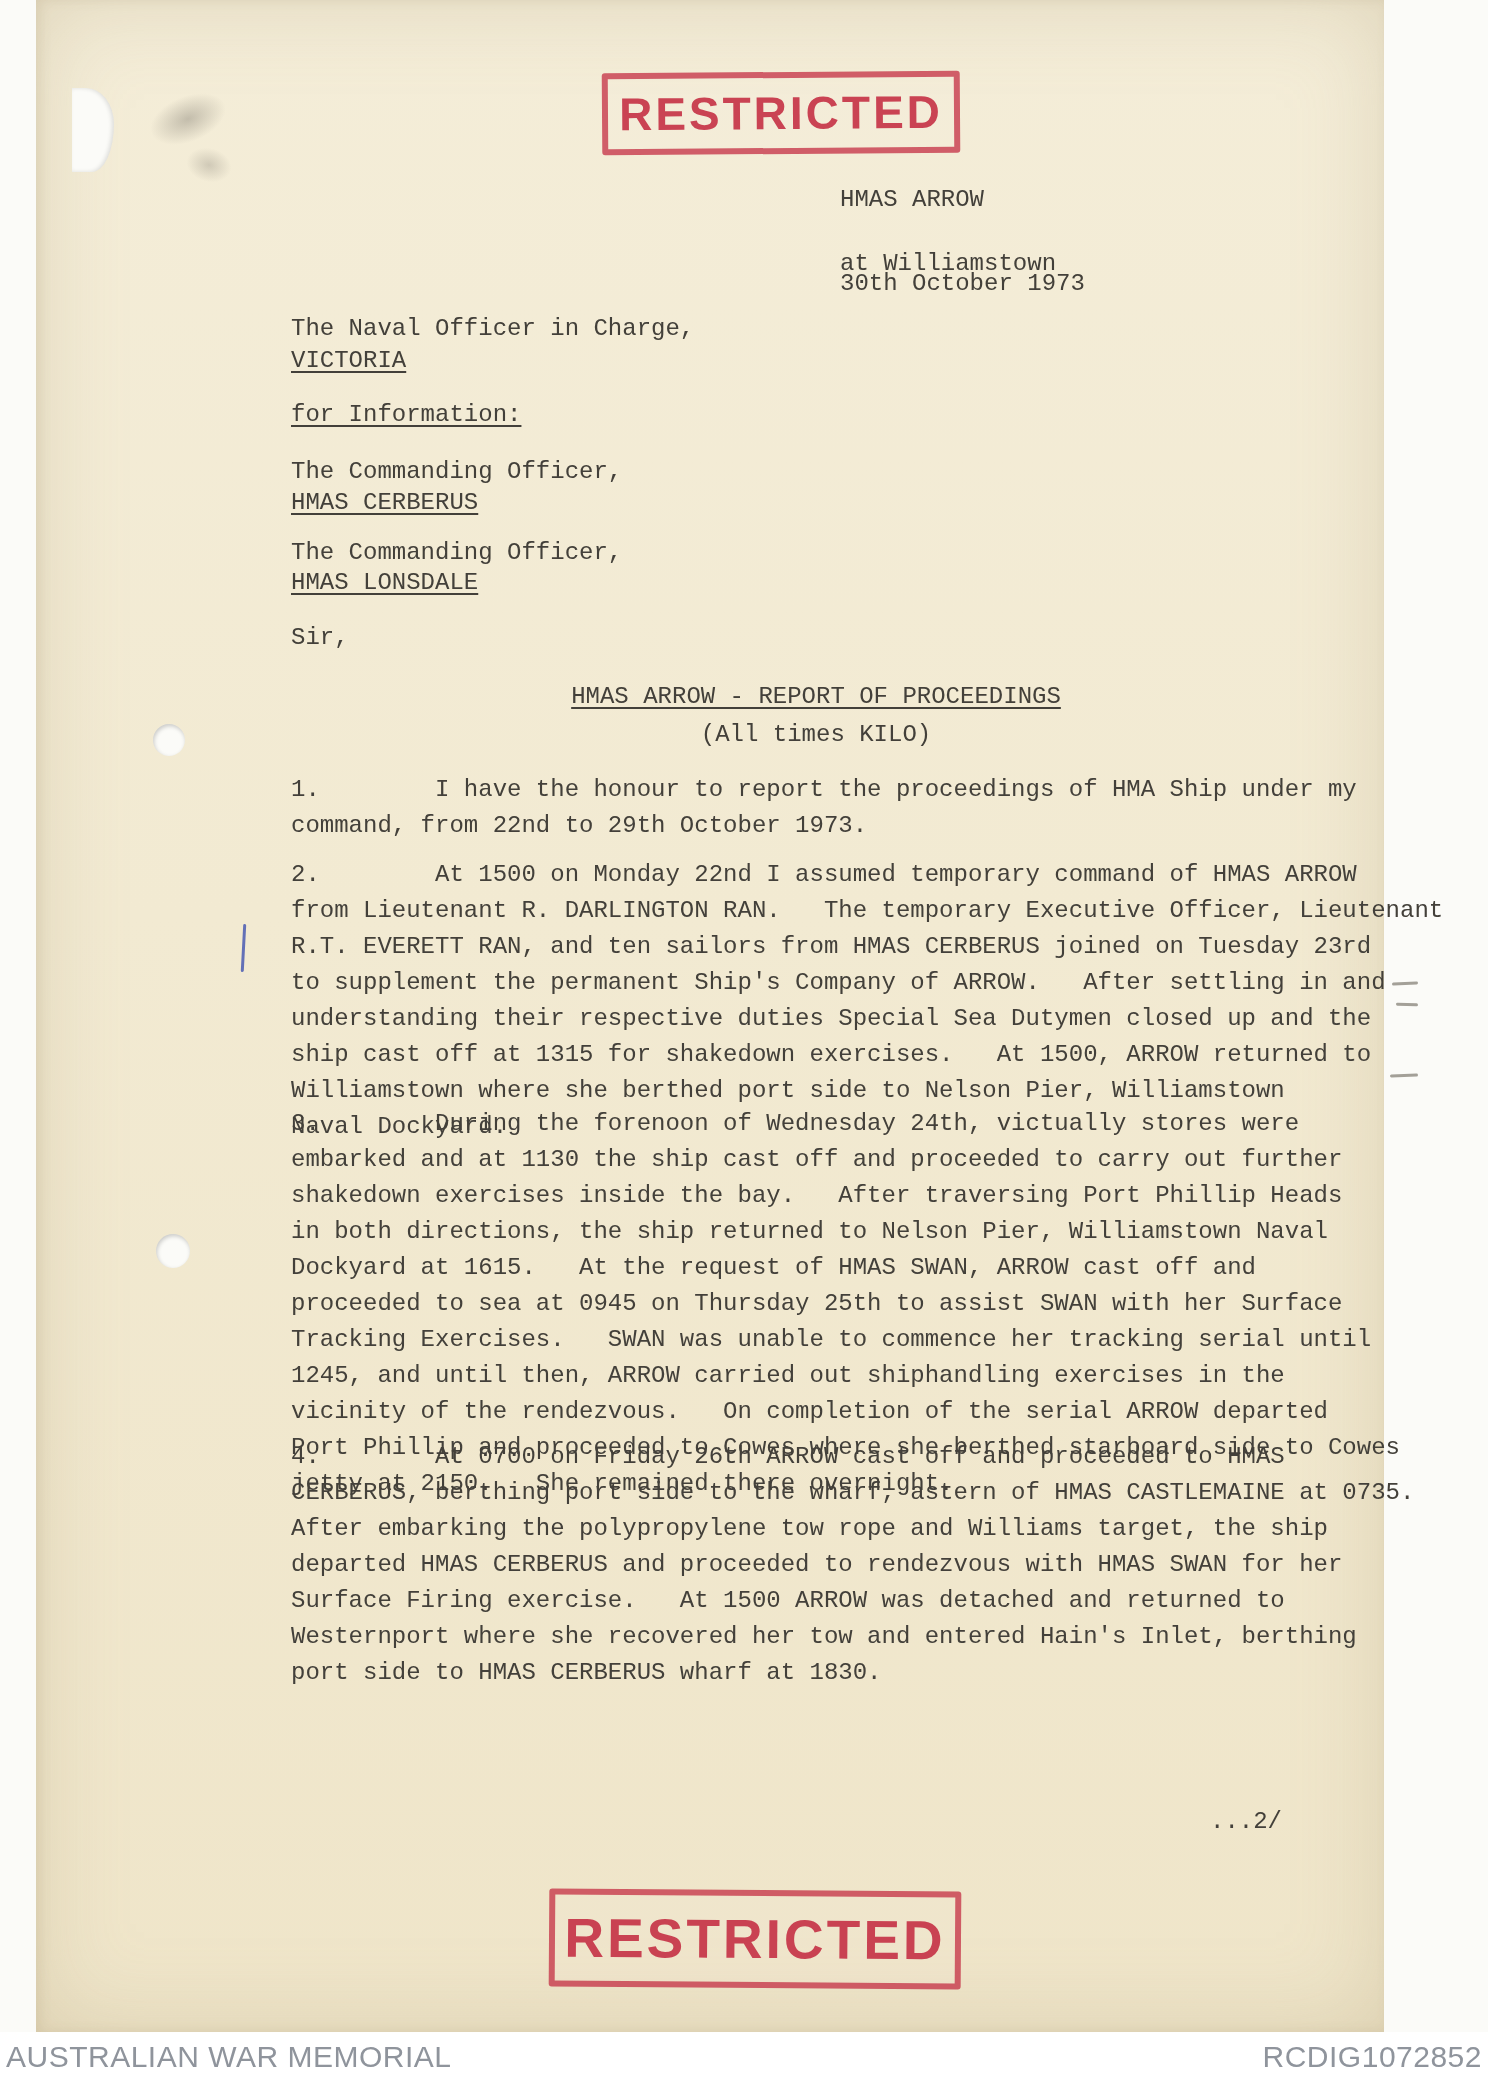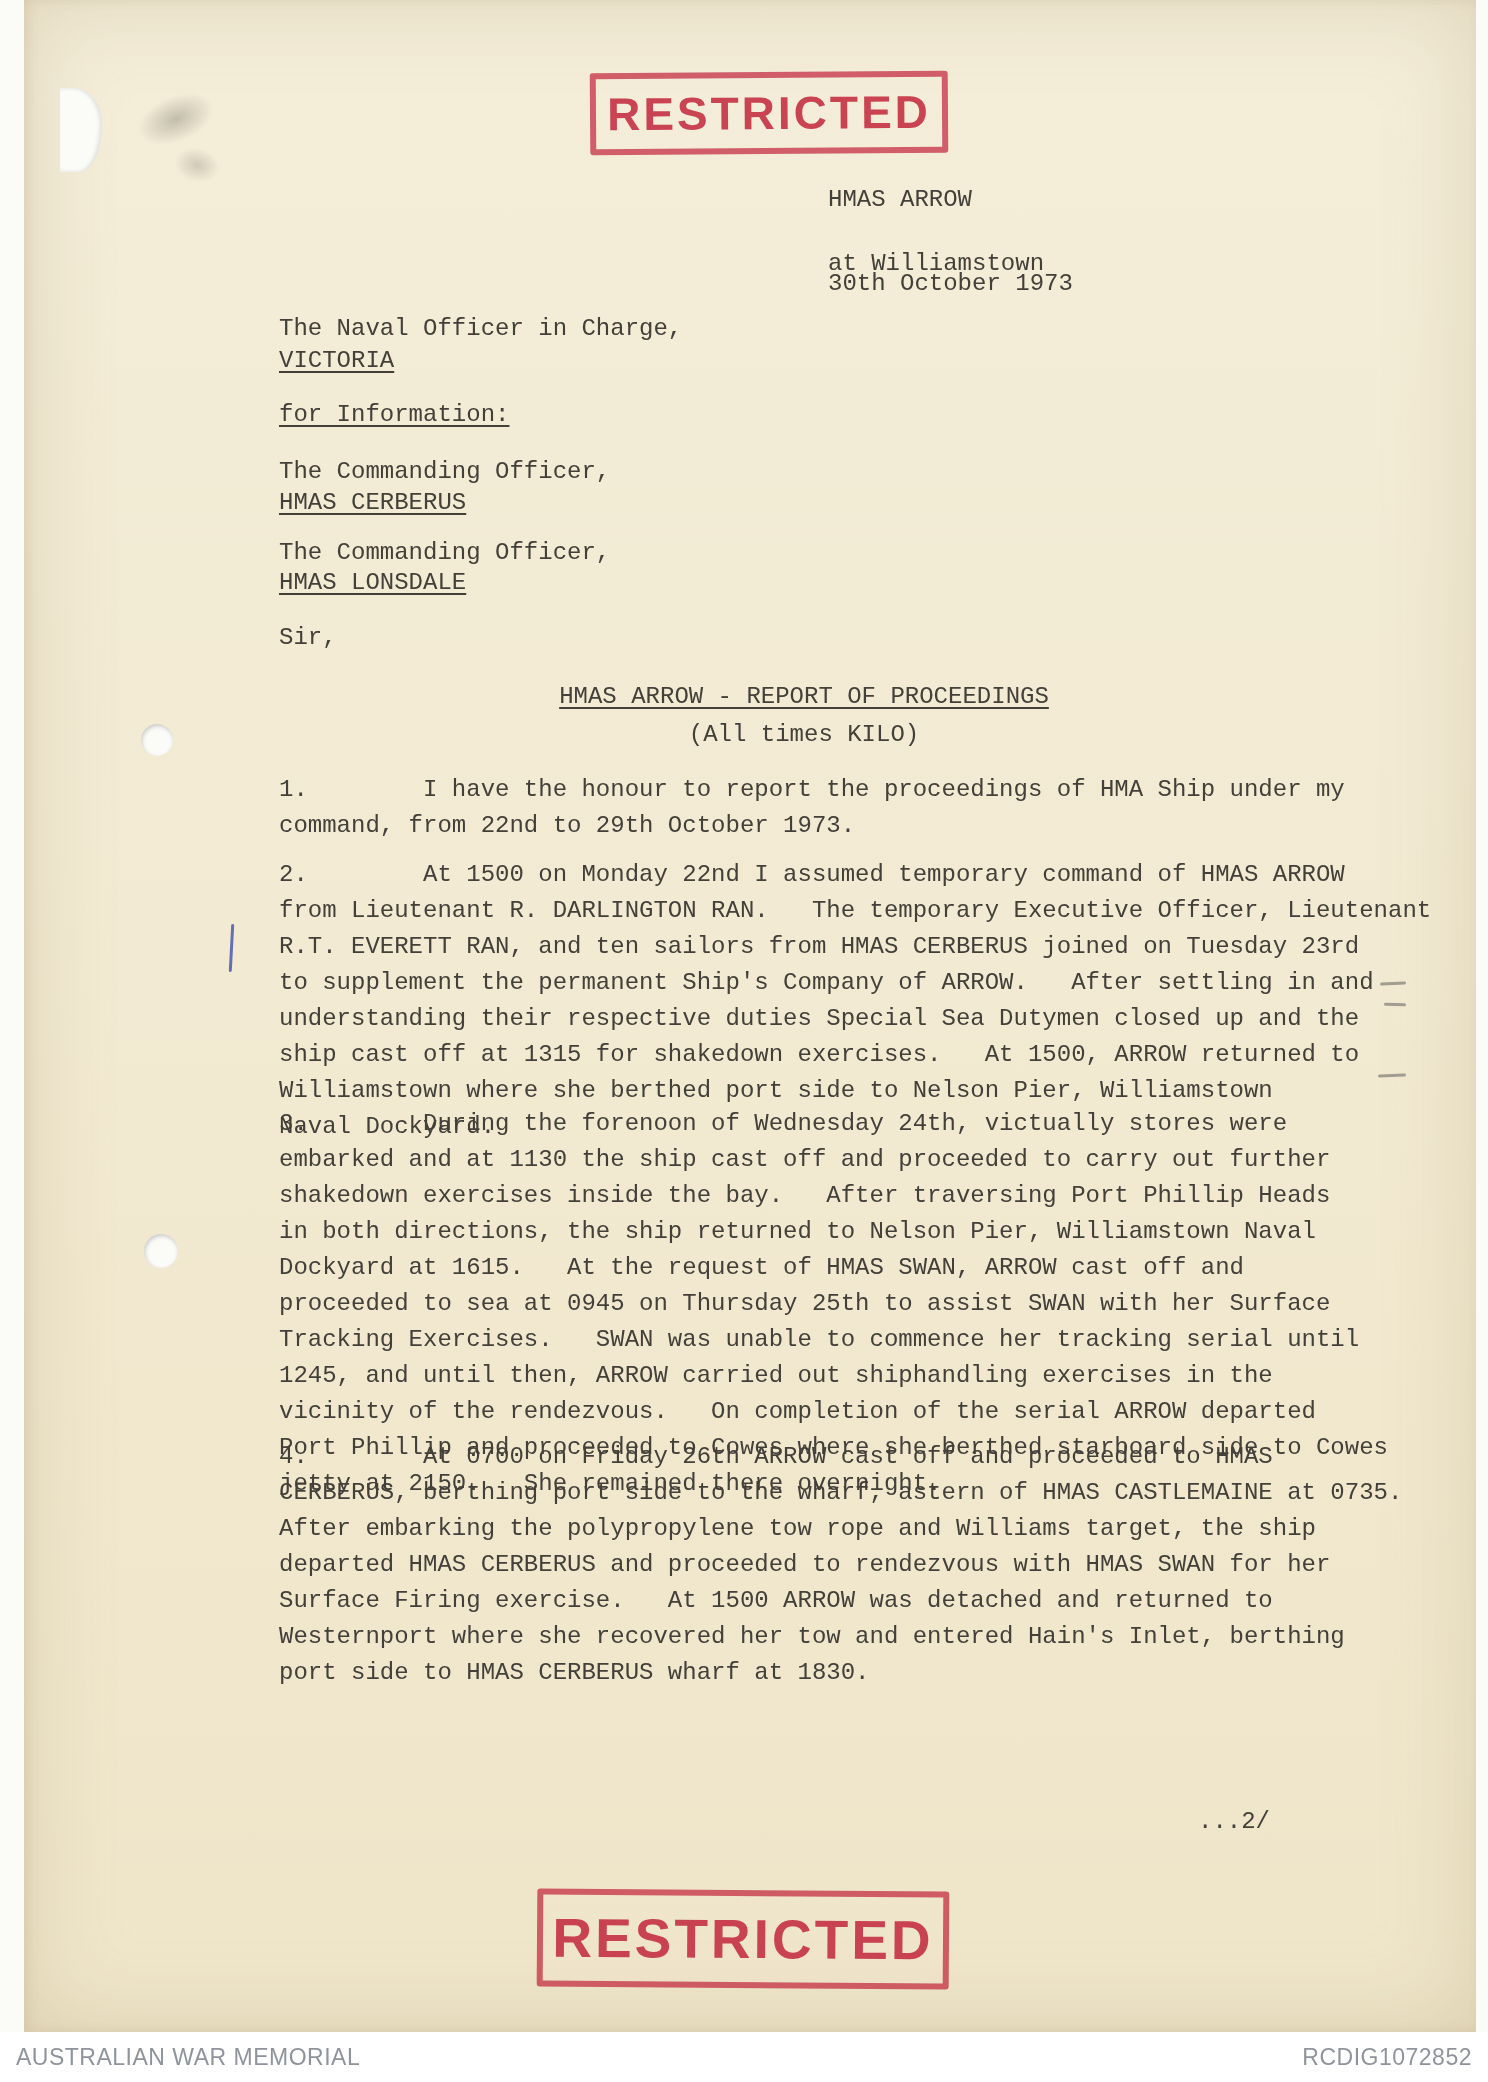--- a/index.html
+++ b/index.html
@@ -1,34 +1,34 @@
 <!DOCTYPE html>
 <html><head>
 <meta charset="utf-8">
 <style>
   html,body{margin:0;padding:0;background:#d9d9d9;}
   .scan{position:relative;width:1488px;height:2082px;margin:0 auto;background:#fbfbf8;overflow:hidden;}
-  .paper{position:absolute;left:24px;top:0;width:1452px;height:2032px;
+  .paper{position:absolute;left:36px;top:0;width:1348px;height:2032px;
          background:linear-gradient(180deg,#f4edd8 0%,#f2ead2 45%,#efe5c9 100%);
          box-shadow:inset 0 0 90px rgba(170,150,110,0.28), inset 4px 0 12px rgba(160,140,100,0.18);}
   .mono{font-family:"Liberation Mono","DejaVu Sans Mono",monospace;font-size:24px;color:#43403a;}
   .line{position:absolute;white-space:pre;line-height:28px;}
   .para{position:absolute;left:255px;white-space:pre;line-height:36px;}
   .u{text-decoration:underline;text-underline-offset:4px;}
   .title-block{position:absolute;left:255px;top:683px;width:1050px;text-align:center;}
   .title-sub{margin-top:11px;}
   .stamp{position:absolute;display:flex;align-items:center;justify-content:center;
          border:6px solid rgba(197,52,72,0.78);color:rgba(197,52,72,0.92);
          font-family:"Liberation Sans",sans-serif;font-weight:bold;border-radius:3px;
          background:rgba(255,240,240,0.06);}
   .stamp-top{left:566px;top:72px;width:346px;height:70px;font-size:46px;letter-spacing:3px;transform:rotate(-0.4deg);}
   .stamp-bottom{left:513px;top:1890px;width:400px;height:86px;font-size:55px;letter-spacing:3px;transform:rotate(0.4deg);}
   .footer{position:absolute;left:0;bottom:0;width:100%;height:50px;background:#ffffff;
-          display:flex;align-items:center;justify-content:space-between;padding:0 16px;box-sizing:border-box;
-          font-family:"Liberation Sans",sans-serif;font-size:23px;color:#8f949c;letter-spacing:0.5px;}
+          display:flex;align-items:center;justify-content:space-between;padding:0 6px;box-sizing:border-box;
+          font-family:"Liberation Sans",sans-serif;font-size:30px;color:#8f949c;letter-spacing:0.5px;}
   .hole{position:absolute;border-radius:50%;background:#fbfbf8;box-shadow:inset 1px 2px 4px rgba(0,0,0,0.20);}
   .hole-1{left:117px;top:724px;width:32px;height:32px;}
   .hole-2{left:120px;top:1234px;width:34px;height:34px;}
   .pen-mark{position:absolute;left:206px;top:924px;width:3px;height:48px;background:#3f51b0;border-radius:3px;transform:rotate(3deg);opacity:0.8;}
   .pencil{position:absolute;height:3px;background:#8d8a7f;border-radius:2px;opacity:0.8;}
   .pencil-1{left:1356px;top:982px;width:26px;transform:rotate(-3deg);}
   .pencil-2{left:1360px;top:1003px;width:22px;transform:rotate(2deg);}
   .pencil-3{left:1354px;top:1074px;width:28px;transform:rotate(-2deg);}
   .tear-notch{position:absolute;left:36px;top:88px;width:42px;height:84px;background:#fbfbf8;
               border-radius:0 70% 55% 0 / 0 45% 60% 0;box-shadow:inset -2px 0 4px rgba(0,0,0,0.12);}

